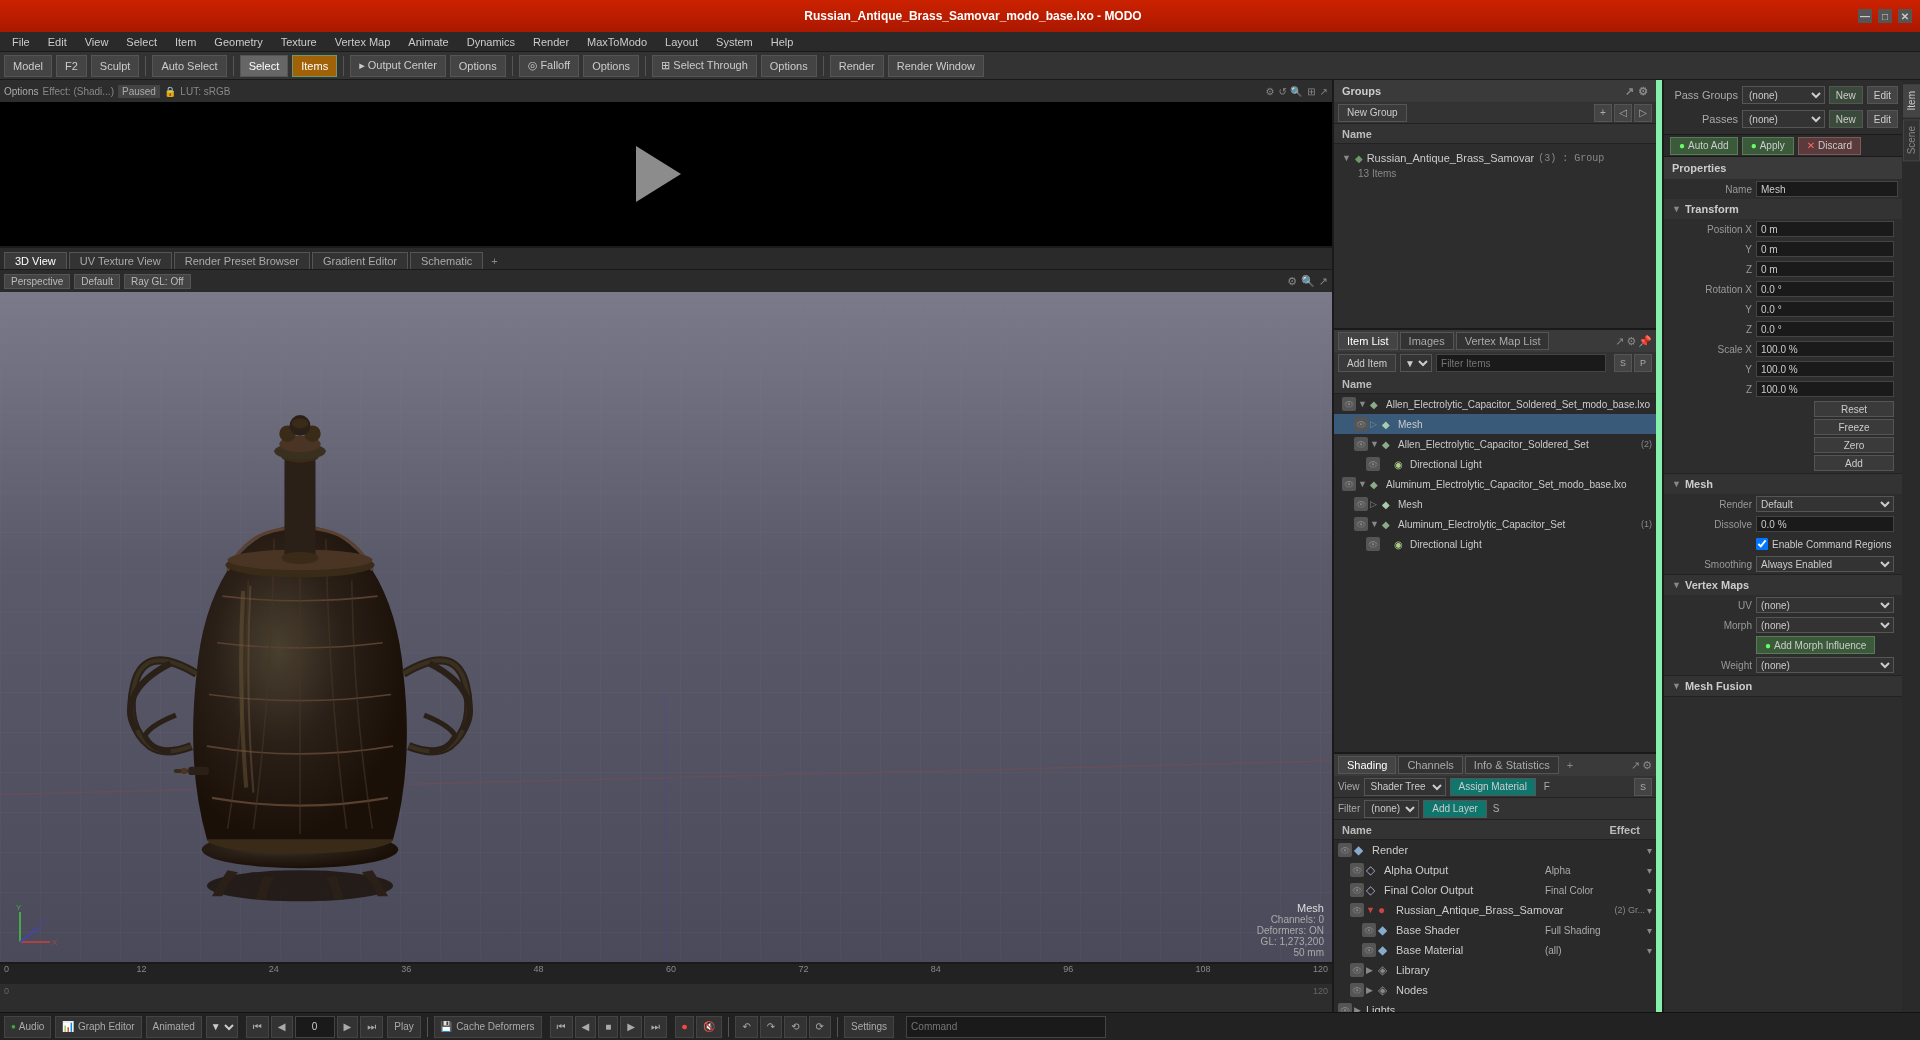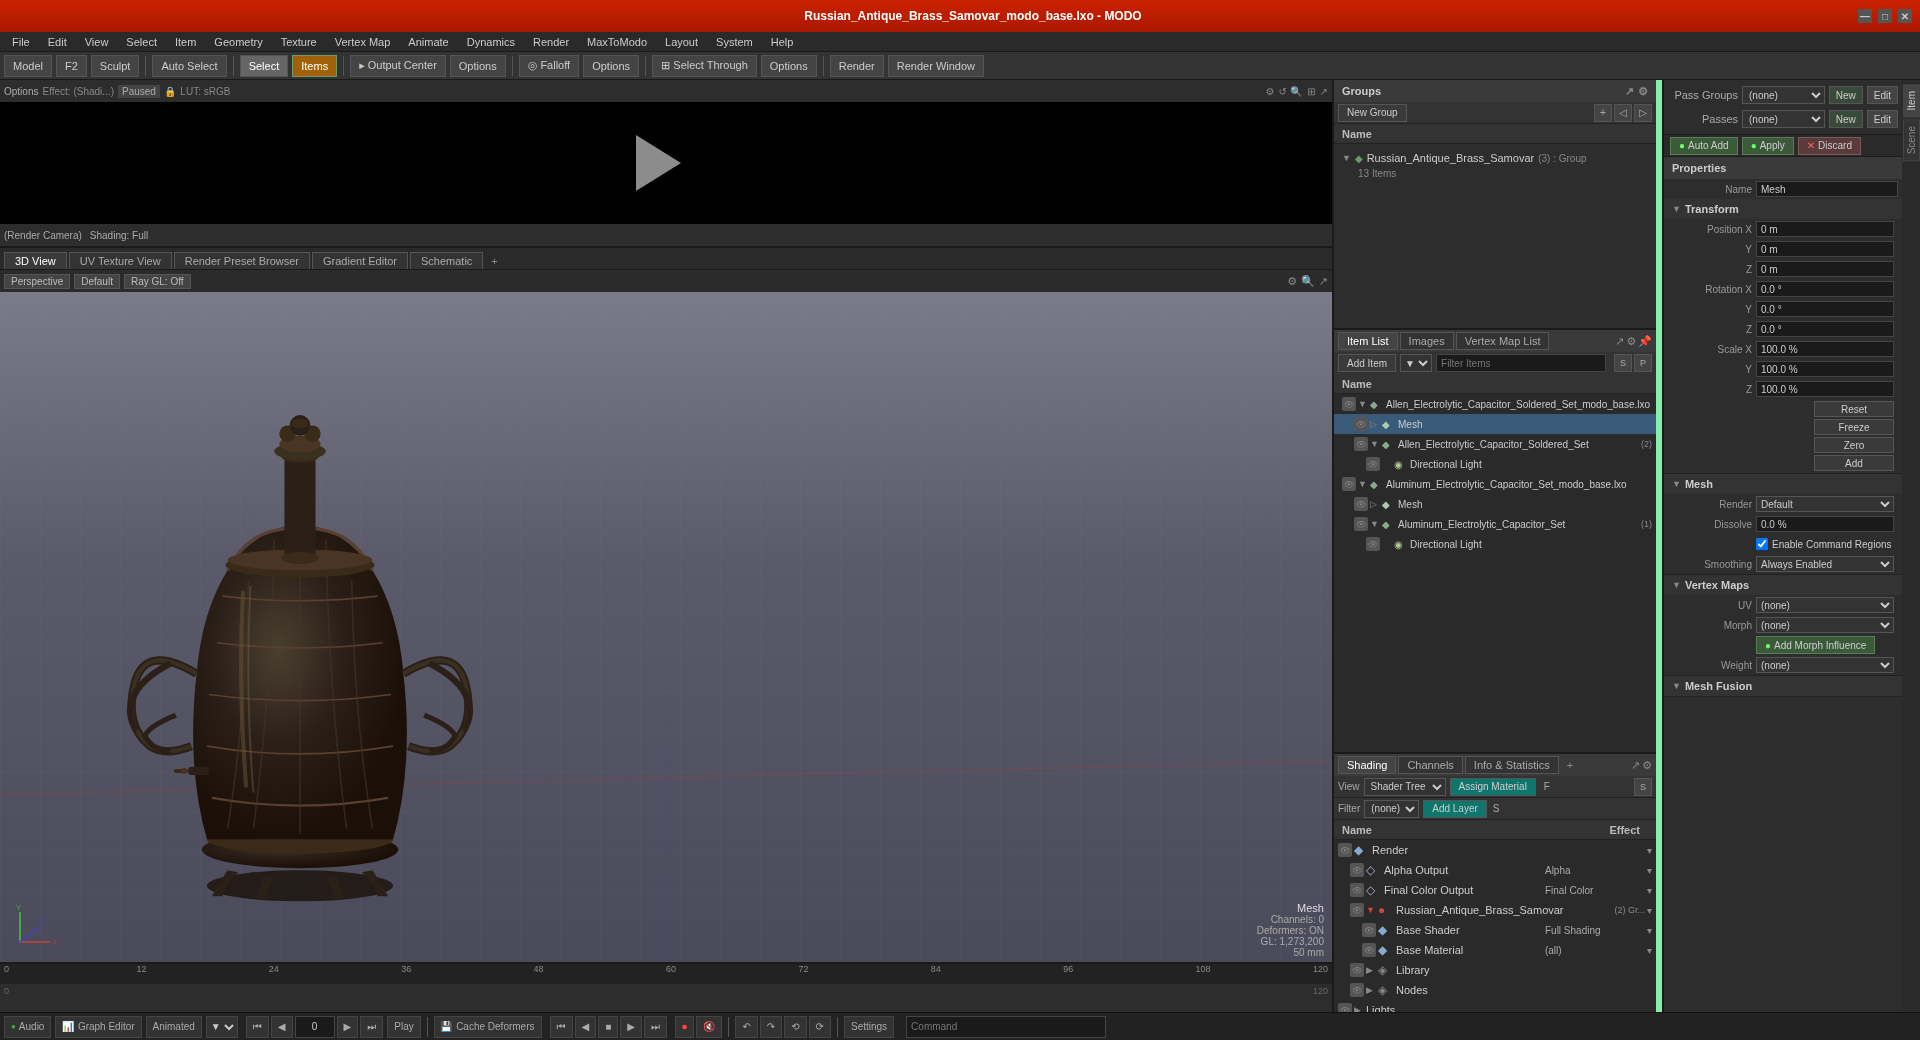--- a/index.html
+++ b/index.html
@@ -736,24 +736,20 @@
             <span style="color:#888;cursor:pointer;">🔍</span>
             <span style="color:#888;cursor:pointer;">⊞</span>
             <span style="color:#888;cursor:pointer;">↗</span>
           </div>
         </div>
         <div id="preview-content">
           <button class="play-button">
             <div class="play-triangle"></div>
           </button>
         </div>
-        <div id="preview-bottom">
-          <span style="cursor:pointer;">(Render Camera)</span>
-          <span style="cursor:pointer;">Shading: Full</span>
-        </div>
       </div>
 
       <div id="viewport-tabs">
         <div class="viewport-tab active">3D View</div>
         <div class="viewport-tab">UV Texture View</div>
         <div class="viewport-tab">Render Preset Browser</div>
         <div class="viewport-tab">Gradient Editor</div>
         <div class="viewport-tab">Schematic</div>
         <div class="viewport-tab-add">+</div>
       </div>
@@ -923,21 +919,21 @@
           </div>
         </div>
         <div style="height:20px;background:#333;display:flex;align-items:center;padding:0 8px;font-size:11px;font-weight:bold;color:#bbb;border-bottom:1px solid #222;">
           <span>Name</span>
         </div>
         <div id="groups-tree">
           <div class="group-item">
             <span class="arrow">▼</span>
             <span class="icon">◆</span>
             <span class="label">Russian_Antique_Brass_Samovar</span>
-            <span style="color:#888;font-size:10px;">(3) : Group</span>
+            <span style="color:#888;font-size:10px;font-family:Liberation Mono, monospace;">(3) : Group</span>
           </div>
           <div style="padding-left:20px;font-size:10px;color:#888;">
             <span>13 Items</span>
           </div>
         </div>
       </div>
 
       <div id="item-list-panel">
         <div id="item-list-tabs">
           <div class="il-tab active">Item List</div>

